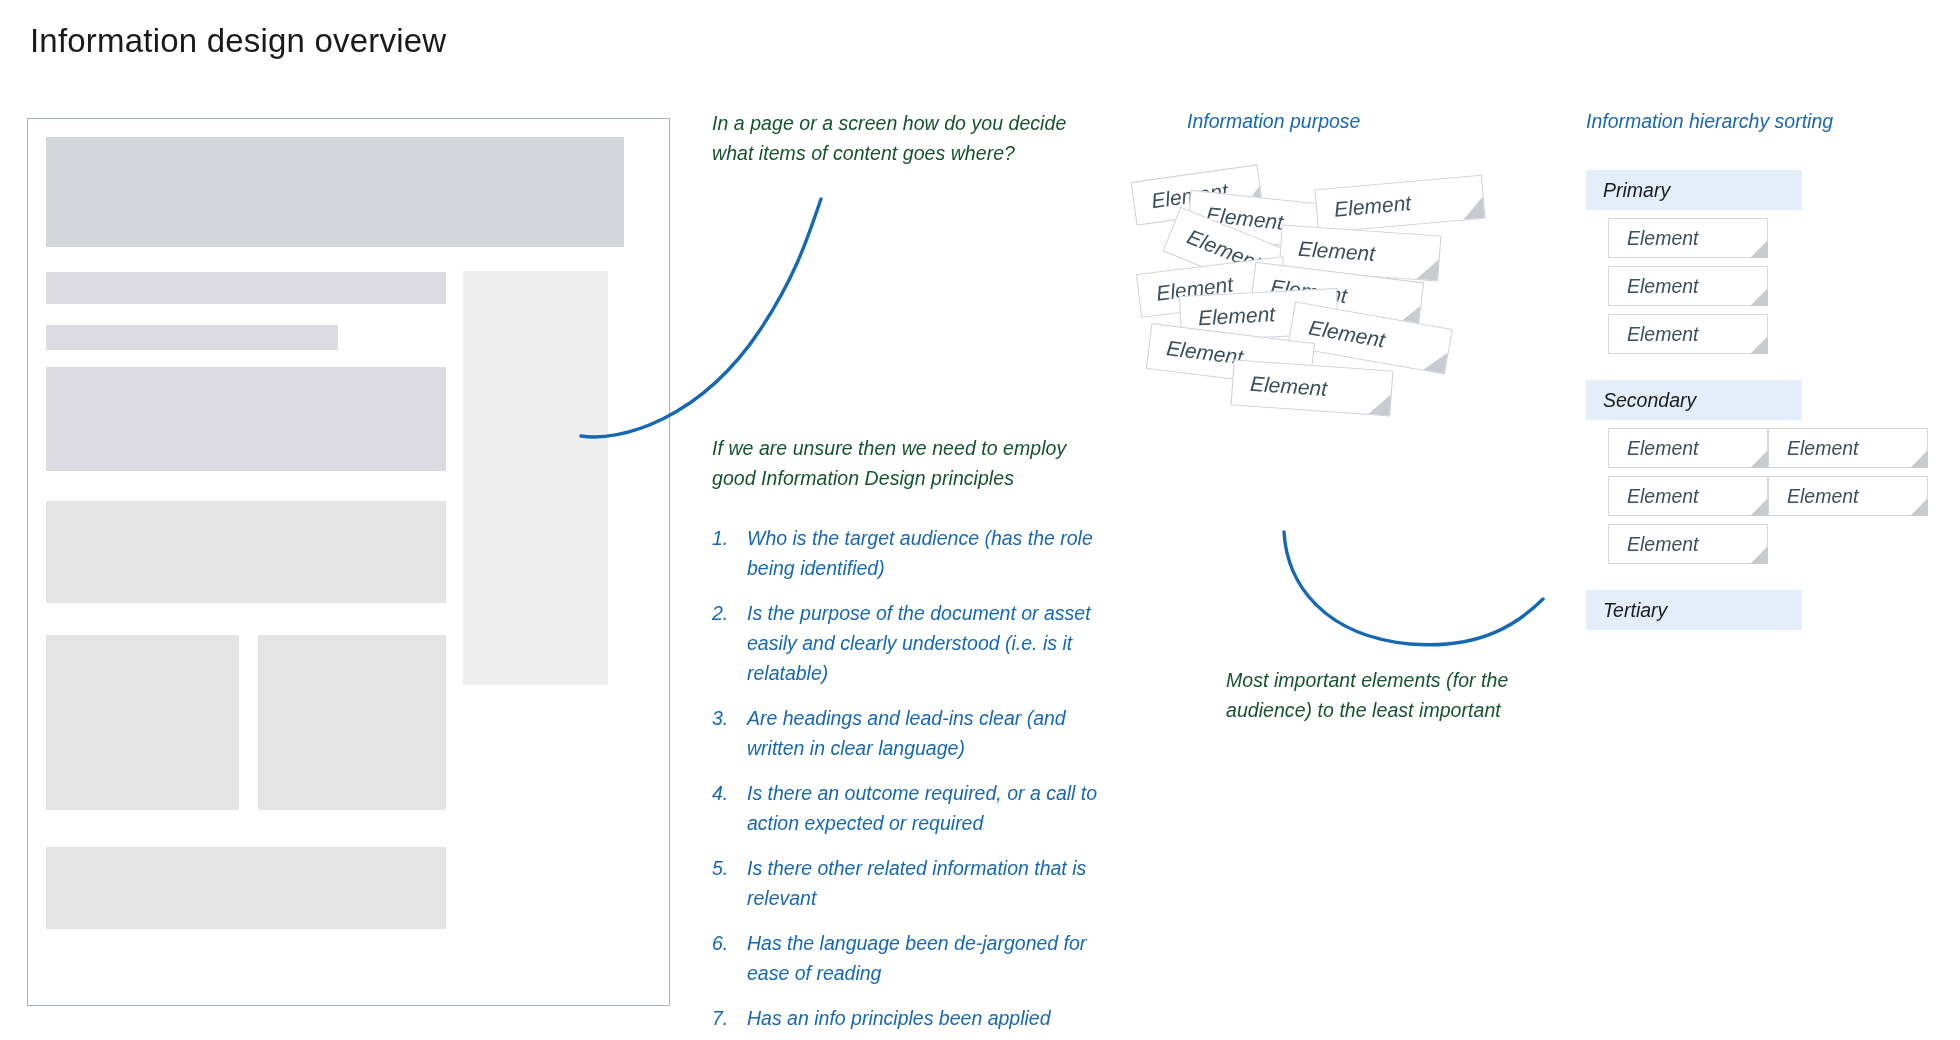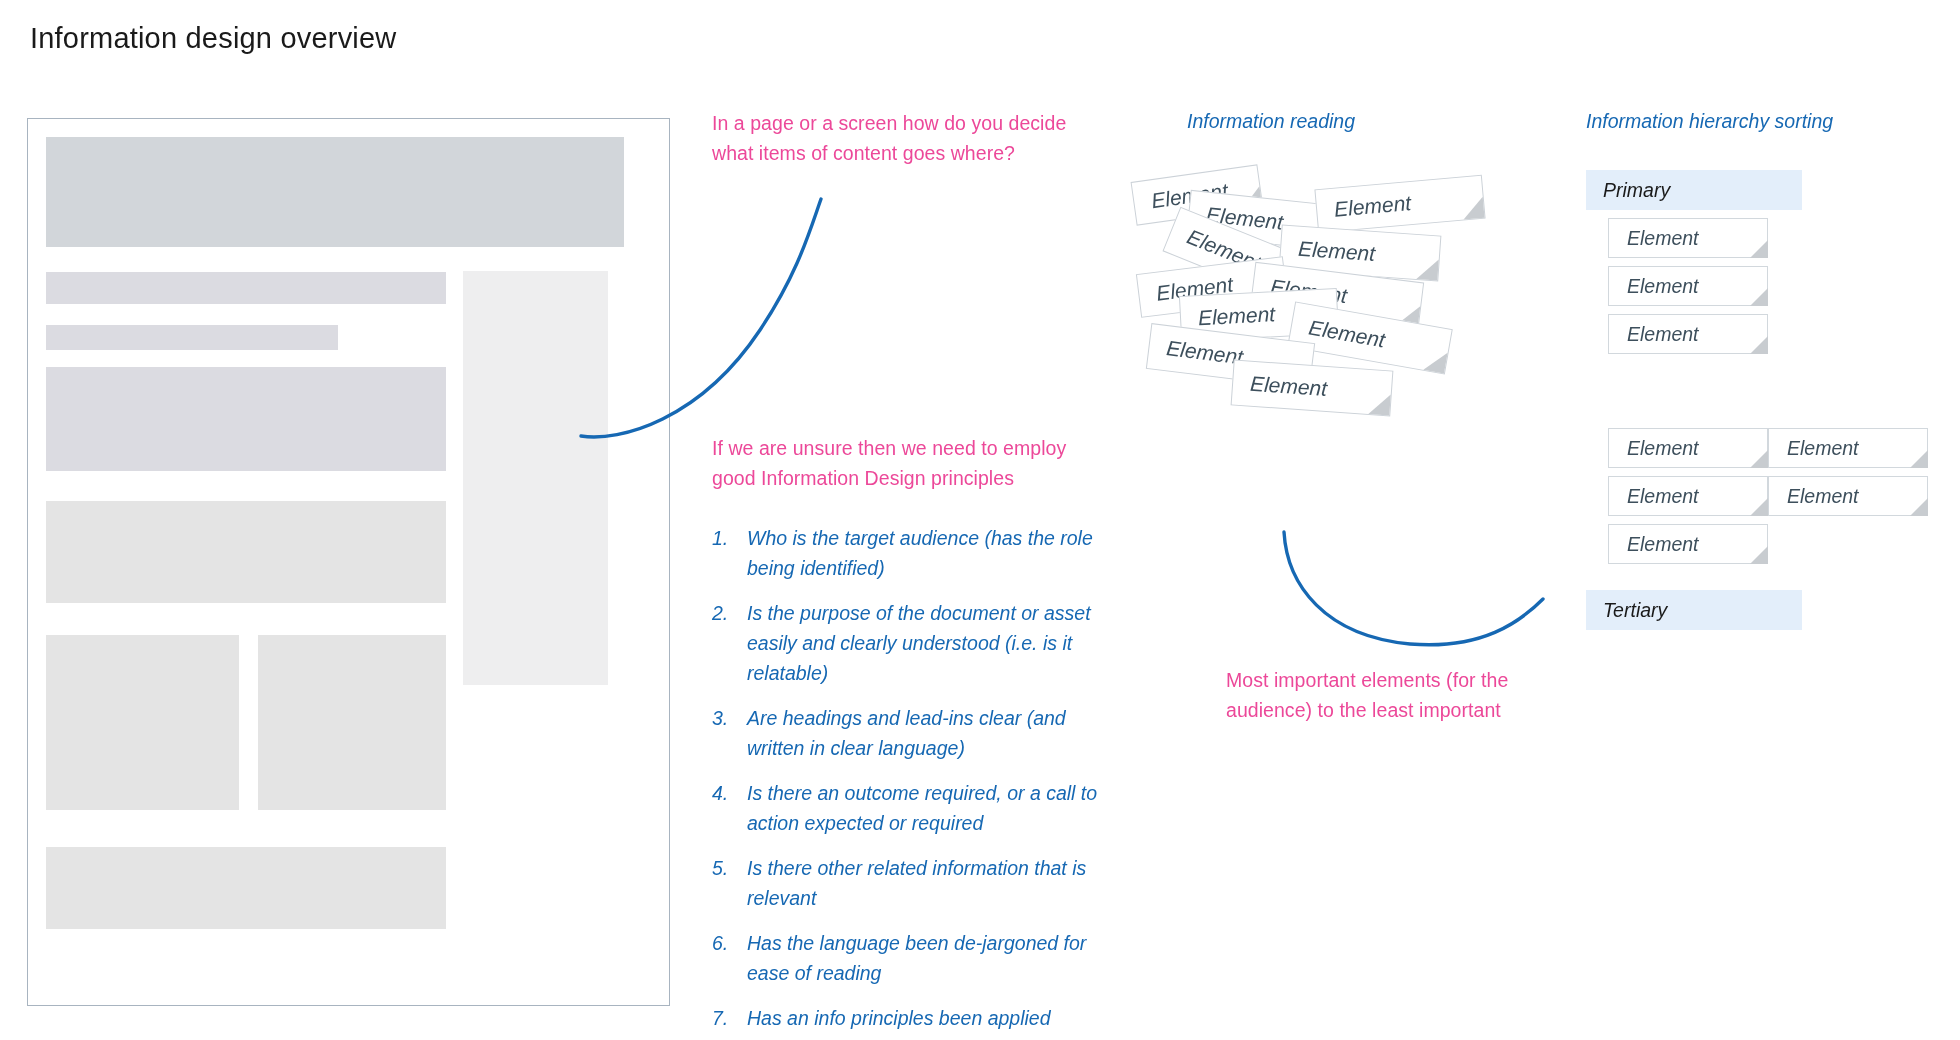--- a/index.html
+++ b/index.html
@@ -14,21 +14,21 @@
     overflow: hidden;
     font-family: "Liberation Sans", sans-serif;
     -webkit-font-smoothing: antialiased;
   }
 
   
   #page-title {
     position: absolute;
     left: 30px;
     top: 22px;
-    font-size: 29px;
+    font-size: 33px;
     color: #1a1a1a;
     font-weight: 400;
     letter-spacing: 0.2px;
     white-space: nowrap;
   }
 
   
   #wireframe-panel {
     position: absolute;
     left: 27px;
@@ -40,21 +40,22 @@
     box-sizing: border-box;
   }
   .wf-block {
     position: absolute;
     box-sizing: border-box;
   }
 
   
   .blue-text {
     position: absolute;
-    color: #ec4899;
+    color: #14532d;
+    font-style: italic;
     font-size: 19.5px;
     line-height: 30px;
     letter-spacing: 0.05px;
   }
   .col-heading {
     position: absolute;
     color: #1668b3;
     font-style: italic;
     font-size: 19.5px;
     line-height: 26px;
@@ -212,21 +213,21 @@
     <li><span class="num">4.</span><span>Is there an outcome required, or a call to action expected or required</span></li>
     <li><span class="num">5.</span><span>Is there other related information that is relevant</span></li>
     <li><span class="num">6.</span><span>Has the language been de-jargoned for ease of reading</span></li>
     <li><span class="num">7.</span><span>Has an info principles been applied</span></li>
   </ol>
 
 <svg class="arrow-svg" style="left:560px; top:170px;" width="300" height="275" viewBox="0 0 300 275">
   <path d="M 21 266 C 60 272, 140 250, 200 160 C 238 103, 250 60, 261 29" fill="none" stroke="#1668b3" stroke-width="3.4" stroke-linecap="round"></path>
 </svg>
 
-<div class="col-heading" style="left:1187px; top:108px;">Information reading</div>
+<div class="col-heading" style="left:1187px; top:108px;">Information purpose</div>
 
 <div id="element-cluster">
     <div class="scatter-card" style="left: 3px; top: 3px; width: 128px; height: 44px; transform: rotate(-8deg);">
       <span class="card-label">Element</span>
       <span class="fold"></span>
     </div>
     <div class="scatter-card" style="left: 58px; top: 28px; width: 158px; height: 46px; transform: rotate(6deg);">
       <span class="card-label">Element</span>
       <span class="fold"></span>
     </div>
@@ -288,20 +289,23 @@
       <span class="fold"></span>
     </div>
     <div class="tier-card" style="left: 22px; top: 96px;">
       <span class="card-label">Element</span>
       <span class="fold"></span>
     </div>
     <div class="tier-card" style="left: 22px; top: 144px;">
       <span class="card-label">Element</span>
       <span class="fold"></span>
     </div>
+    <div class="tier-band" style="position: absolute; left: 0px; top: 210px;">
+      <span class="tier-label">Secondary</span>
+    </div>
     <div class="tier-card" style="left: 22px; top: 258px;">
       <span class="card-label">Element</span>
       <span class="fold"></span>
     </div>
     <div class="tier-card" style="left: 182px; top: 258px;">
       <span class="card-label">Element</span>
       <span class="fold"></span>
     </div>
     <div class="tier-card" style="left: 22px; top: 306px;">
       <span class="card-label">Element</span>

